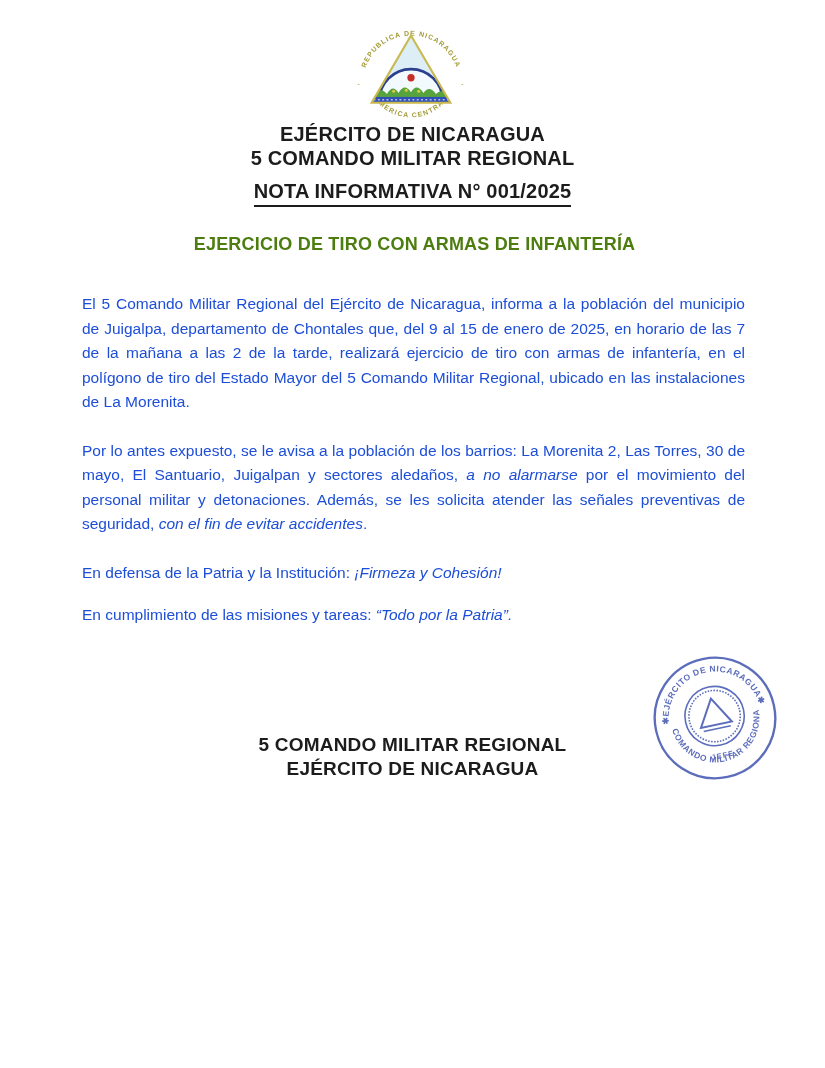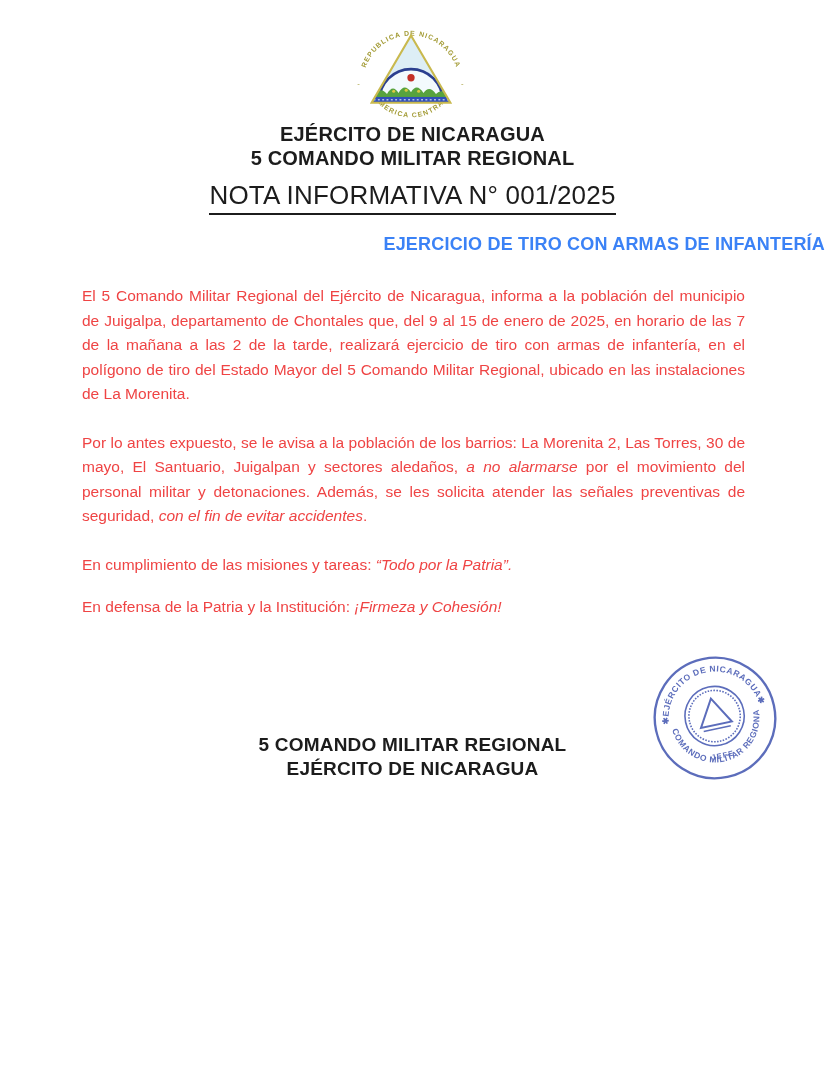--- a/index.html
+++ b/index.html
@@ -25,48 +25,48 @@
   .org-line {
     font-size: 20px;
     font-weight: bold;
     color: #1c1c1c;
     line-height: 24px;
     letter-spacing: 0.2px;
   }
   .doc-title-wrap { margin-top: 10px; }
   .doc-title {
     display: inline-block;
-    font-size: 26px;
-    font-weight: normal;
+    font-size: 20px;
+    font-weight: bold;
     color: #1c1c1c;
     border-bottom: 2.5px solid #1c1c1c;
     padding-bottom: 2px;
     letter-spacing: 0.2px;
   }
   .subject {
     position: absolute;
     top: 234px; left: 4px; right: 0;
-    text-align: right;
+    text-align: center;
     font-size: 18px;
     font-weight: bold;
-    color: #3b82f6;
+    color: #4d7c0f;
     letter-spacing: 0.2px;
   }
   .content {
     position: absolute;
     top: 284px;
     left: 82px;
     width: 663px;
   }
   .content p {
-    margin: 0 0 24px 0;
+    margin: 8px 0 24px 0;
     font-size: 15.5px;
     line-height: 24.5px;
     text-align: justify;
-    color: #ef4444;
+    color: #1d4ed8;
   }
   .content p.tight { margin-bottom: 18px; }
   .seg-bold-italic { font-weight: normal; font-style: italic; }
   .seal {
     position: absolute;
     left: 636px; top: 648px;
     width: 158px; height: 140px;
   }
   .footer-block {
     position: absolute;
@@ -124,22 +124,22 @@
     <div class="doc-title-wrap">
       <span class="doc-title">NOTA INFORMATIVA N° 001/2025</span>
     </div>
   </div>
 
   <div class="subject">EJERCICIO DE TIRO CON ARMAS DE INFANTERÍA</div>
 
   <div class="content">
     <p><span>El 5 Comando Militar Regional del Ejército de Nicaragua, informa a la población del municipio de Juigalpa, departamento de Chontales que, del 9 al 15 de enero de 2025, en horario de las 7 de la mañana a las 2 de la tarde, realizará ejercicio de tiro con armas de infantería, en el polígono de tiro del Estado Mayor del 5 Comando Militar Regional, ubicado en las instalaciones de La Morenita.</span></p>
     <p><span>Por lo antes expuesto, se le avisa a la población de los barrios: La Morenita 2, Las Torres, 30 de mayo, El Santuario, Juigalpan y sectores aledaños, </span><span class="seg-bold-italic">a no alarmarse</span><span> por el movimiento del personal militar y detonaciones. Además, se les solicita atender las señales preventivas de seguridad, </span><span class="seg-bold-italic">con el fin de evitar accidentes</span><span>.</span></p>
+    <p class="tight"><span>En defensa de la Patria y la Institución: </span><span class="seg-bold-italic">¡Firmeza y Cohesión!</span></p>
     <p class="tight"><span>En cumplimiento de las misiones y tareas: </span><span class="seg-bold-italic">“Todo por la Patria”.</span></p>
-    <p class="tight"><span>En defensa de la Patria y la Institución: </span><span class="seg-bold-italic">¡Firmeza y Cohesión!</span></p>
   </div>
 
   <div class="seal">
     <svg viewBox="0 0 160 140" width="158" height="140">
       <defs>
         <path id="sealTop" d="M 33 70 A 47 47 0 0 1 127 70"></path>
         <path id="sealBot" d="M 35 70 A 45 45 0 0 0 125 70"></path>
       </defs>
       <g transform="rotate(-12 80 70)" opacity="0.88">
         <circle cx="80" cy="70" r="61" fill="none" stroke="#4659b2" stroke-width="2.4"></circle>

